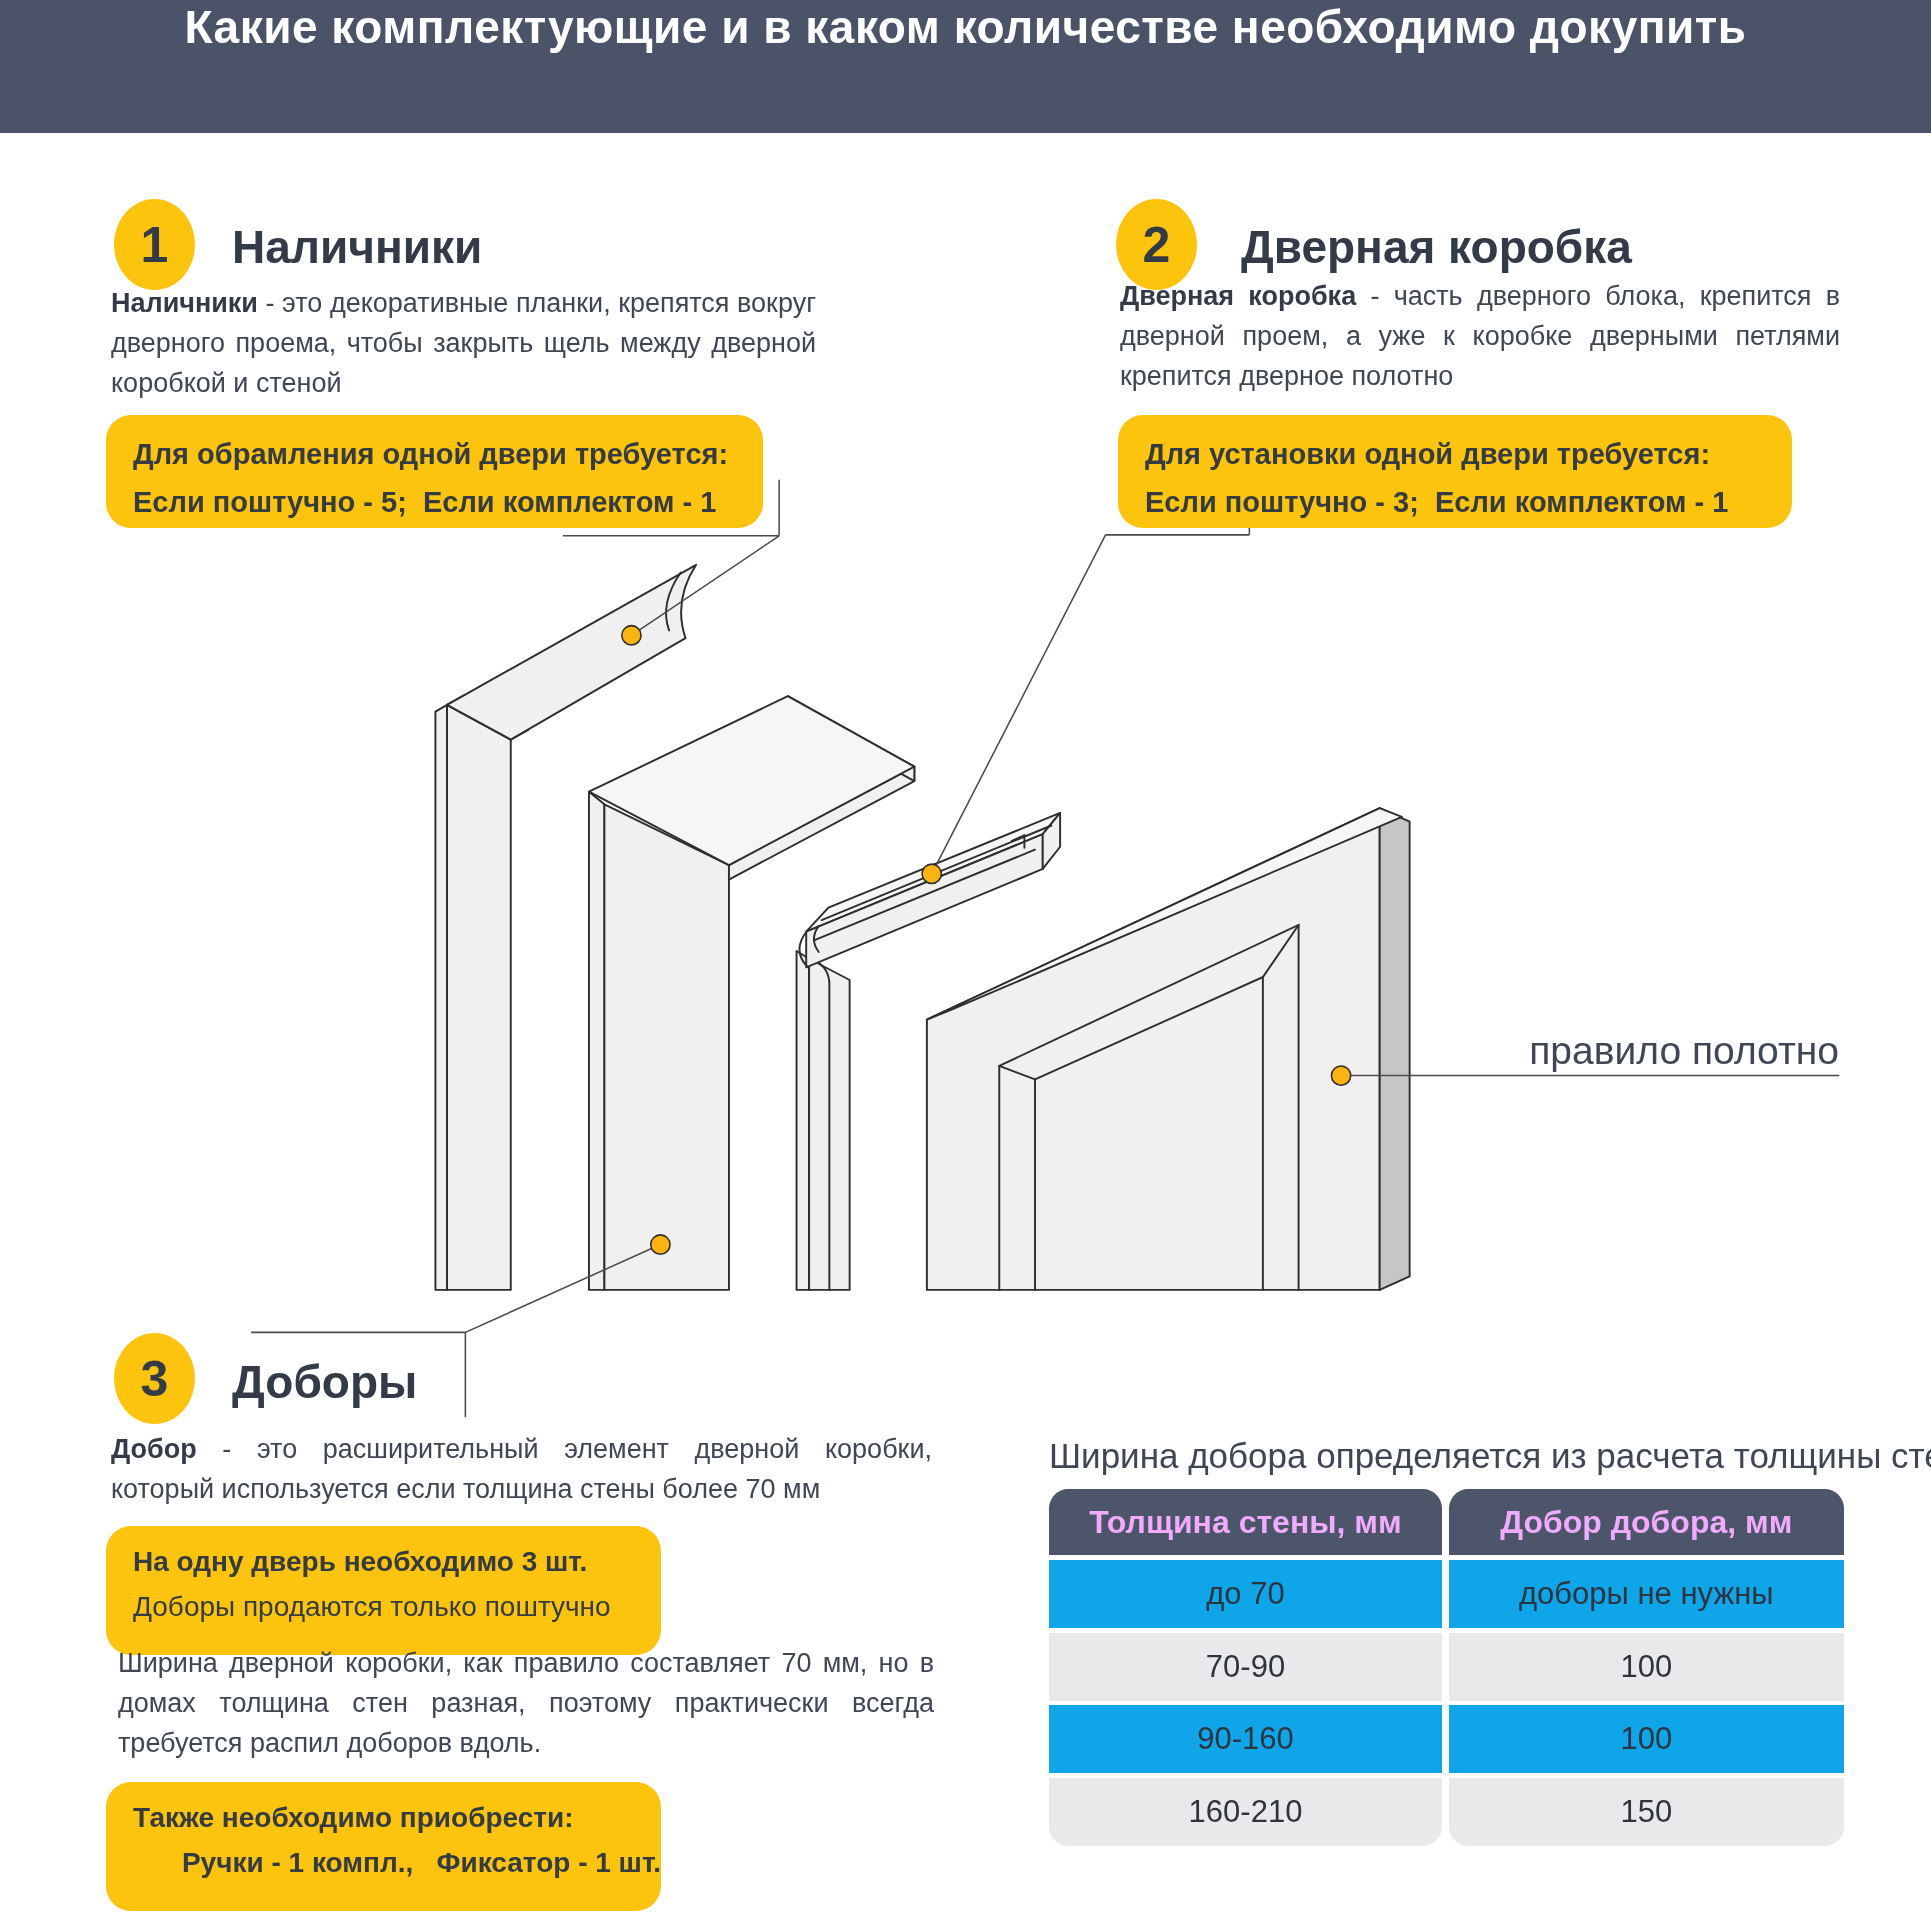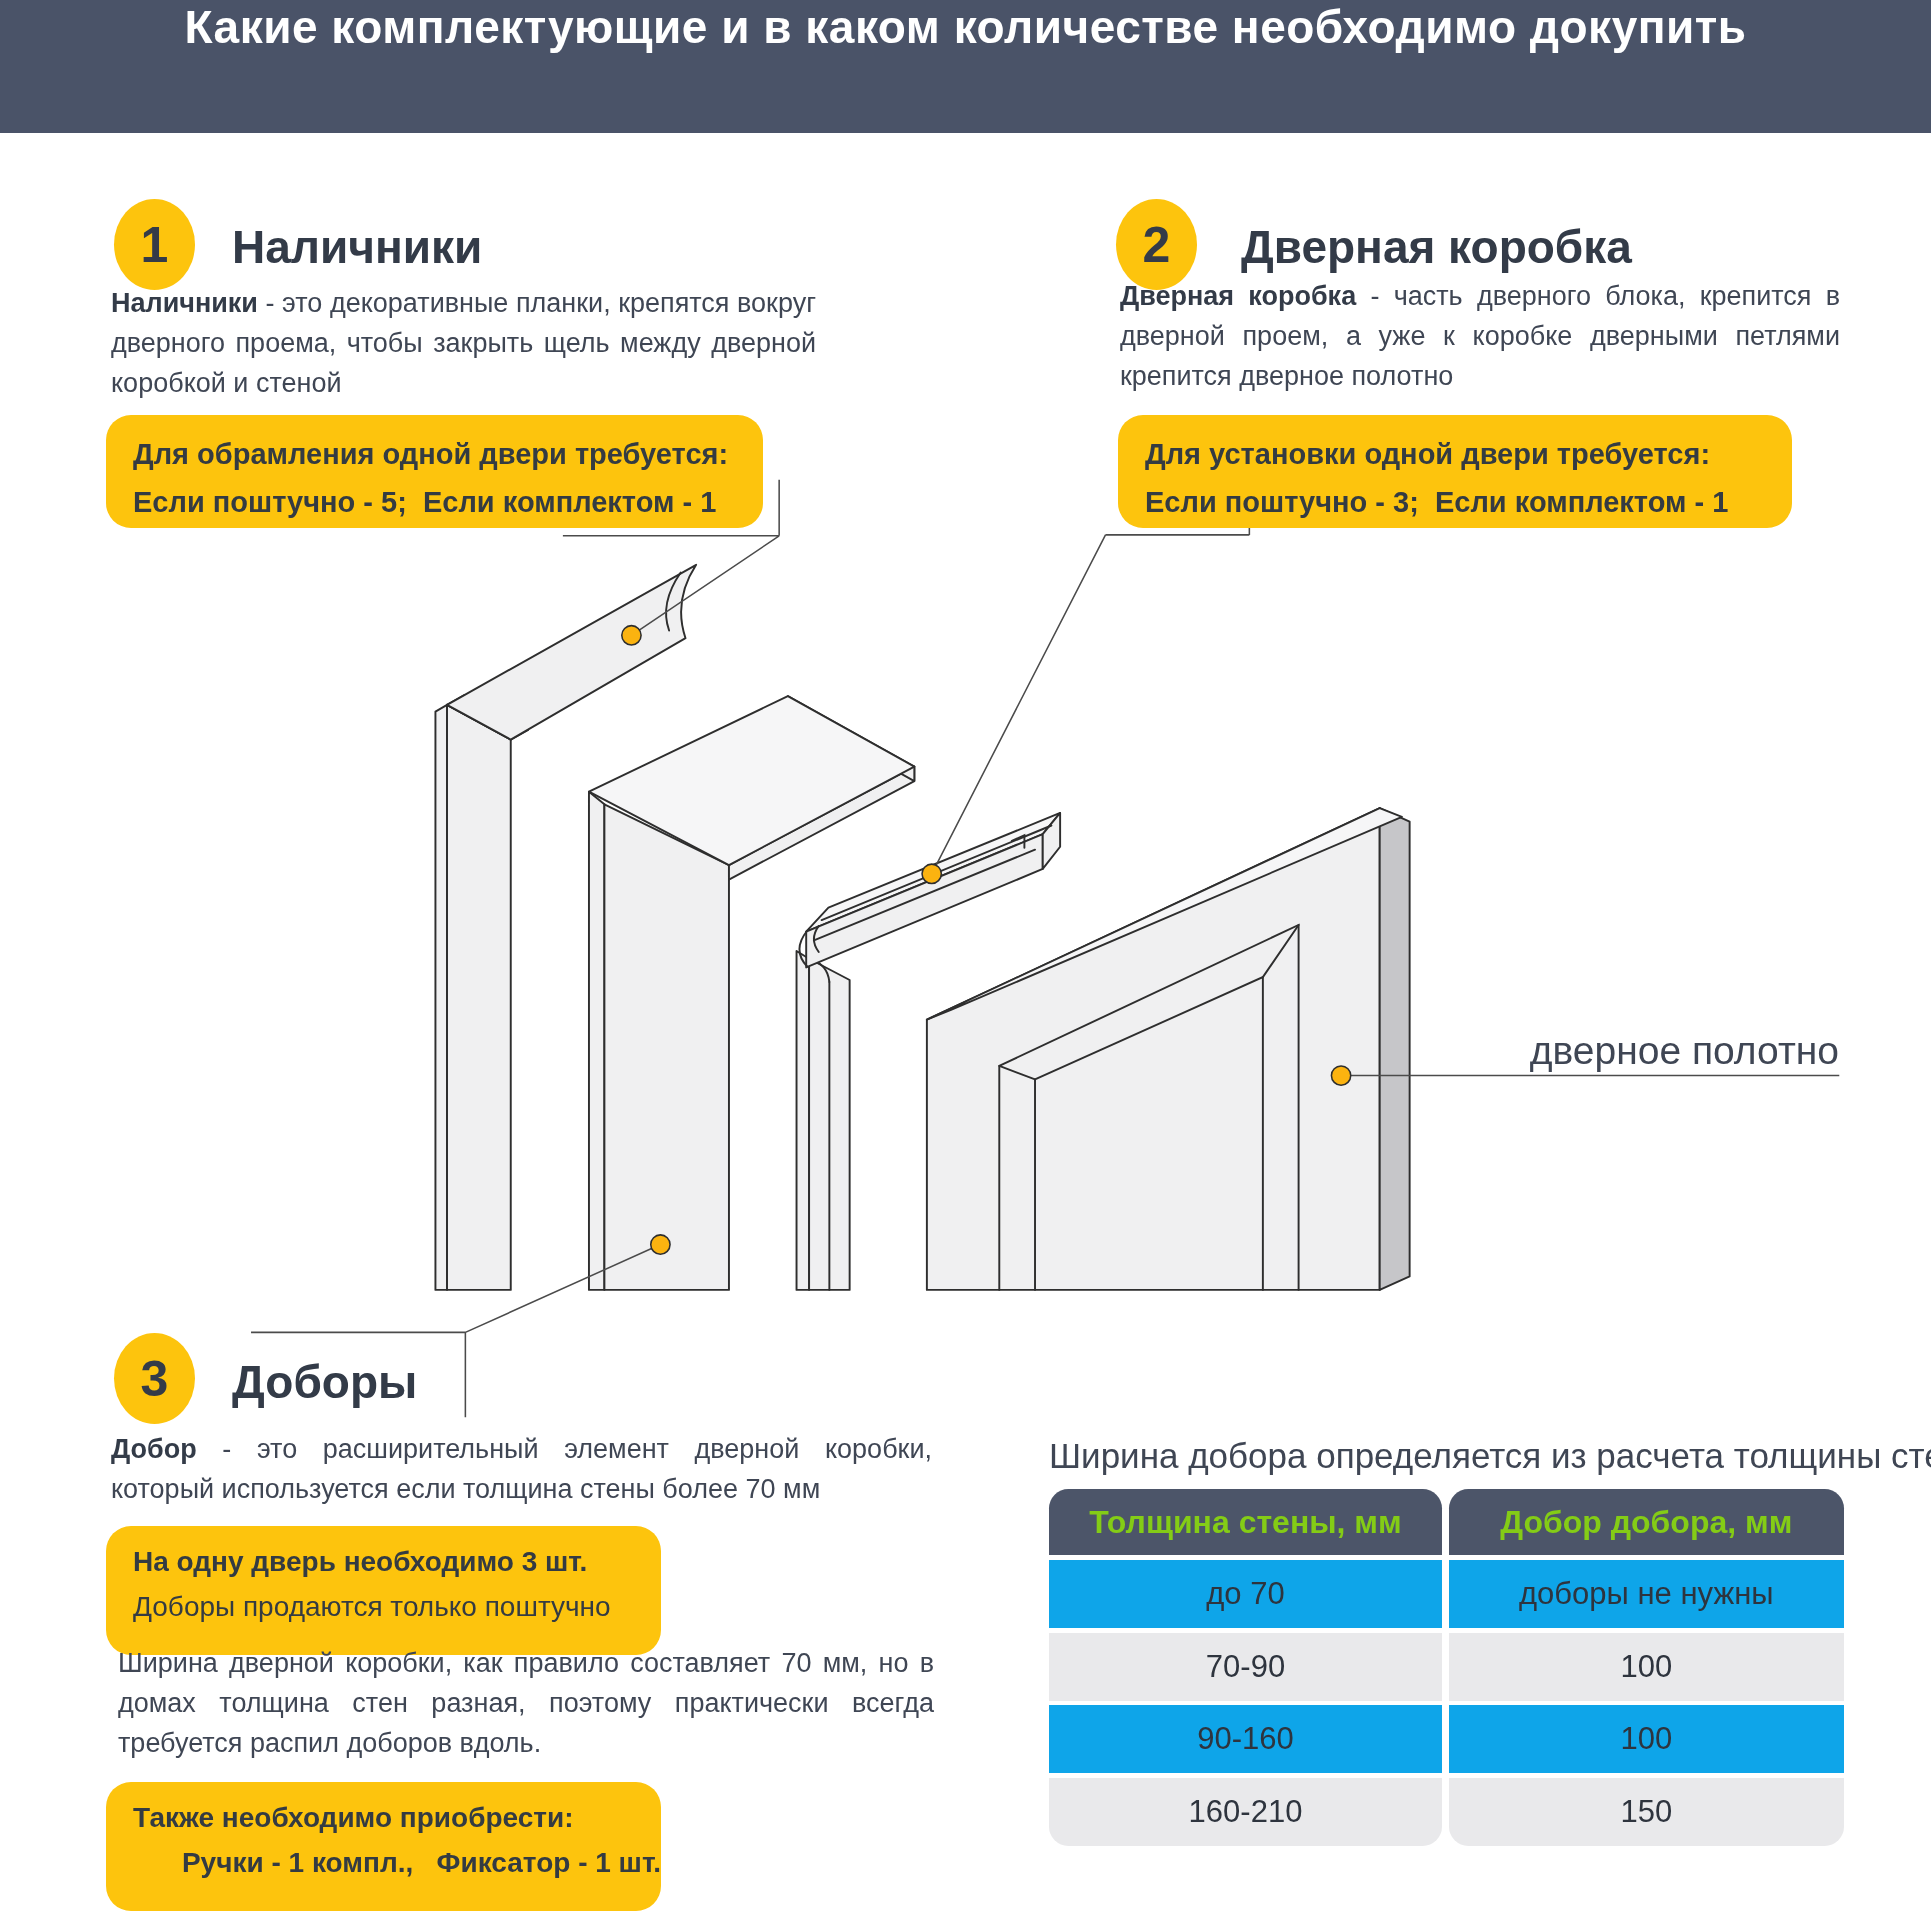--- a/index.html
+++ b/index.html
@@ -26,21 +26,21 @@
   .ybox .ln{padding-left:27px;line-height:48px;font-size:29px;white-space:pre-wrap;}
   .ybox .bold{font-weight:bold;}
   .ybox.pad{padding-top:14.5px;}
   
   .leaflabel{font-size:39px;color:#3F4654;text-align:right;white-space:nowrap;}
   
   .tbl-title{font-size:35px;color:#3F4654;text-align:center;white-space:nowrap;}
   .tbl{left:1049px;top:1489px;width:795px;}
   .trow{display:flex;gap:6.8px;}
   .tcell{display:flex;align-items:center;justify-content:center;}
-  .thead .tcell{height:66px;background:#4C5569;color:#84cc16;
+  .thead .tcell{height:66px;background:#4C5569;color:#f0abfc;
     font-size:32px;font-weight:bold;border-radius:19.3px 19.3px 0 0;}
   .tdata .tcell{height:68px;margin-top:4.8px;font-size:31px;color:#2E343E;}
   .c1{width:393px;} .c2{width:395px;}
   .rowA .tcell{background:#0ea5e9;}
   .rowB .tcell{background:#E9E9EB;}
   .rowlast .tcell{border-radius:0 0 19.3px 19.3px;}
   svg{position:absolute;left:0;top:0;}
   .piece{fill:#F0F0F1;stroke:#2E2E2E;stroke-width:2;stroke-linejoin:round;}
   .piece-top{fill:#F6F6F7;stroke:#2E2E2E;stroke-width:2;stroke-linejoin:round;}
   .piece-side{fill:#C6C6C9;stroke:#2E2E2E;stroke-width:2;stroke-linejoin:round;}
@@ -126,21 +126,21 @@
 </div>
 <div class="abs secheading" style="left:1241px;top:220px;">Дверная коробка</div>
 <div class="abs para" style="left:1120px;top:276px;width:720px;">
   <b>Дверная коробка</b><span> - часть дверного блока, крепится в дверной проем, а уже к коробке дверными петлями крепится дверное полотно</span>
 </div>
 <div class="abs ybox pad" style="left:1118px;top:415px;width:674px;height:98px;">
   <div class="ln bold">Для установки одной двери требуется:</div>
   <div class="ln bold">Если поштучно - 3;&nbsp; Если комплектом - 1</div>
 </div>
 
-<div class="abs leaflabel" style="left:1448px;top:1029px;width:391px;">дверное полотно</div>
+<div class="abs leaflabel" style="left:1448px;top:1029px;width:391px;">правило полотно</div>
 
 <div class="abs numcircle" style="left:114px;top:1333px;">
   <span>3</span>
 </div>
 <div class="abs secheading" style="left:232px;top:1355px;">Доборы</div>
 <div class="abs para" style="left:111px;top:1429px;width:821px;">
   <b>Добор</b><span> - это расширительный элемент дверной коробки, который используется если толщина стены более 70 мм</span>
 </div>
 <div class="abs ybox" style="left:106px;top:1526px;width:555px;height:116px;padding-top:12.6px;">
   <div class="ln bold" style="font-size:28px;line-height:46px;">На одну дверь необходимо 3 шт.</div>

